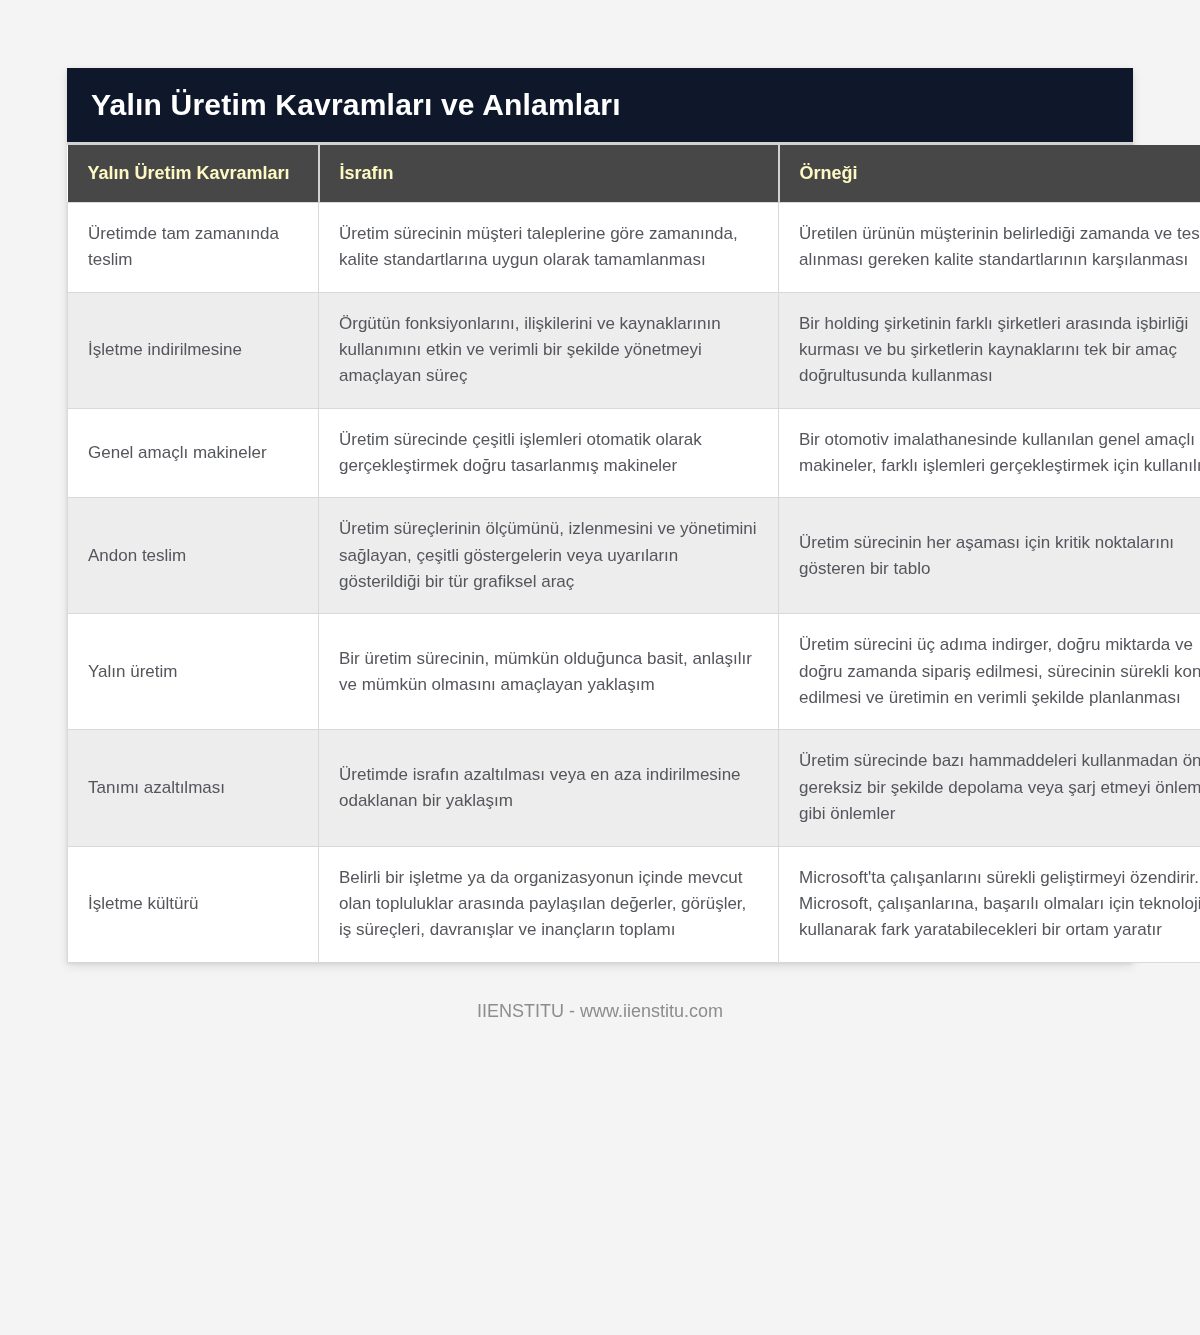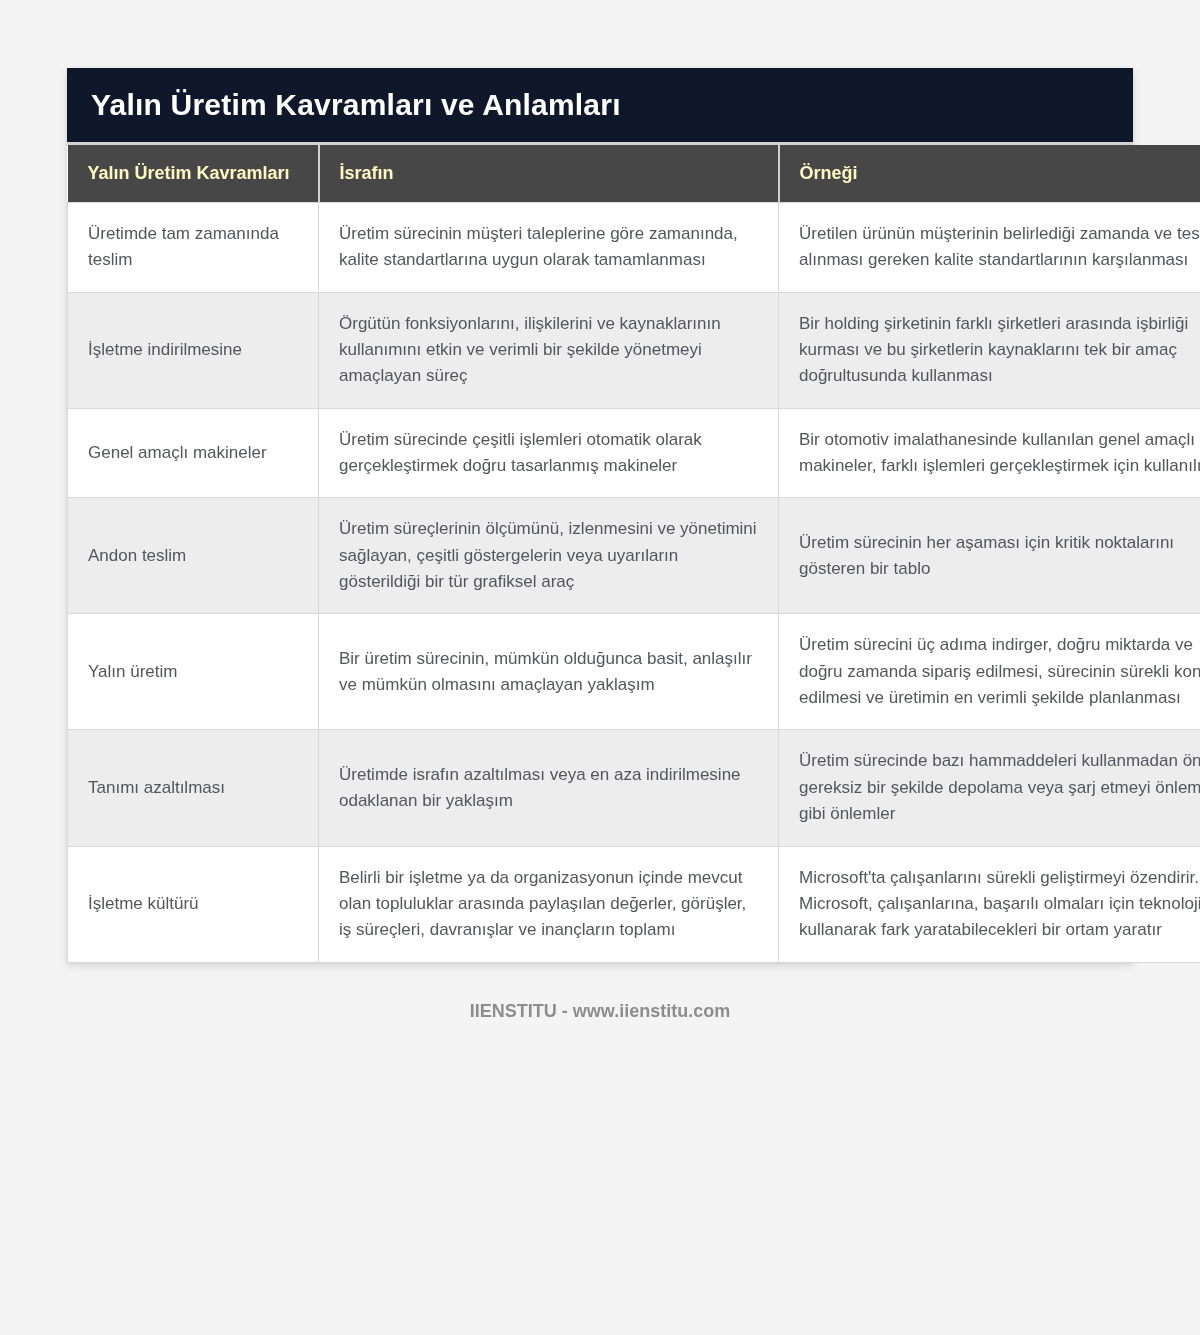--- a/index.html
+++ b/index.html
@@ -57,21 +57,20 @@
     vertical-align: middle;
     word-wrap: break-word;
   }
   table.concepts tbody tr:nth-child(odd)  { background: #ffffff; }
   table.concepts tbody tr:nth-child(even) { background: #ededee; }
   .footer {
     text-align: center;
     color: #8d8d8d;
     font-size: 18px;
     margin-top: 38px;
-    font-weight: bold;
   }
 </style>
 </head>
 <body>
 
 <div class="page">
   <div class="card">
     <div class="title-bar">Yalın Üretim Kavramları ve Anlamları</div>
 
     <table class="concepts">

